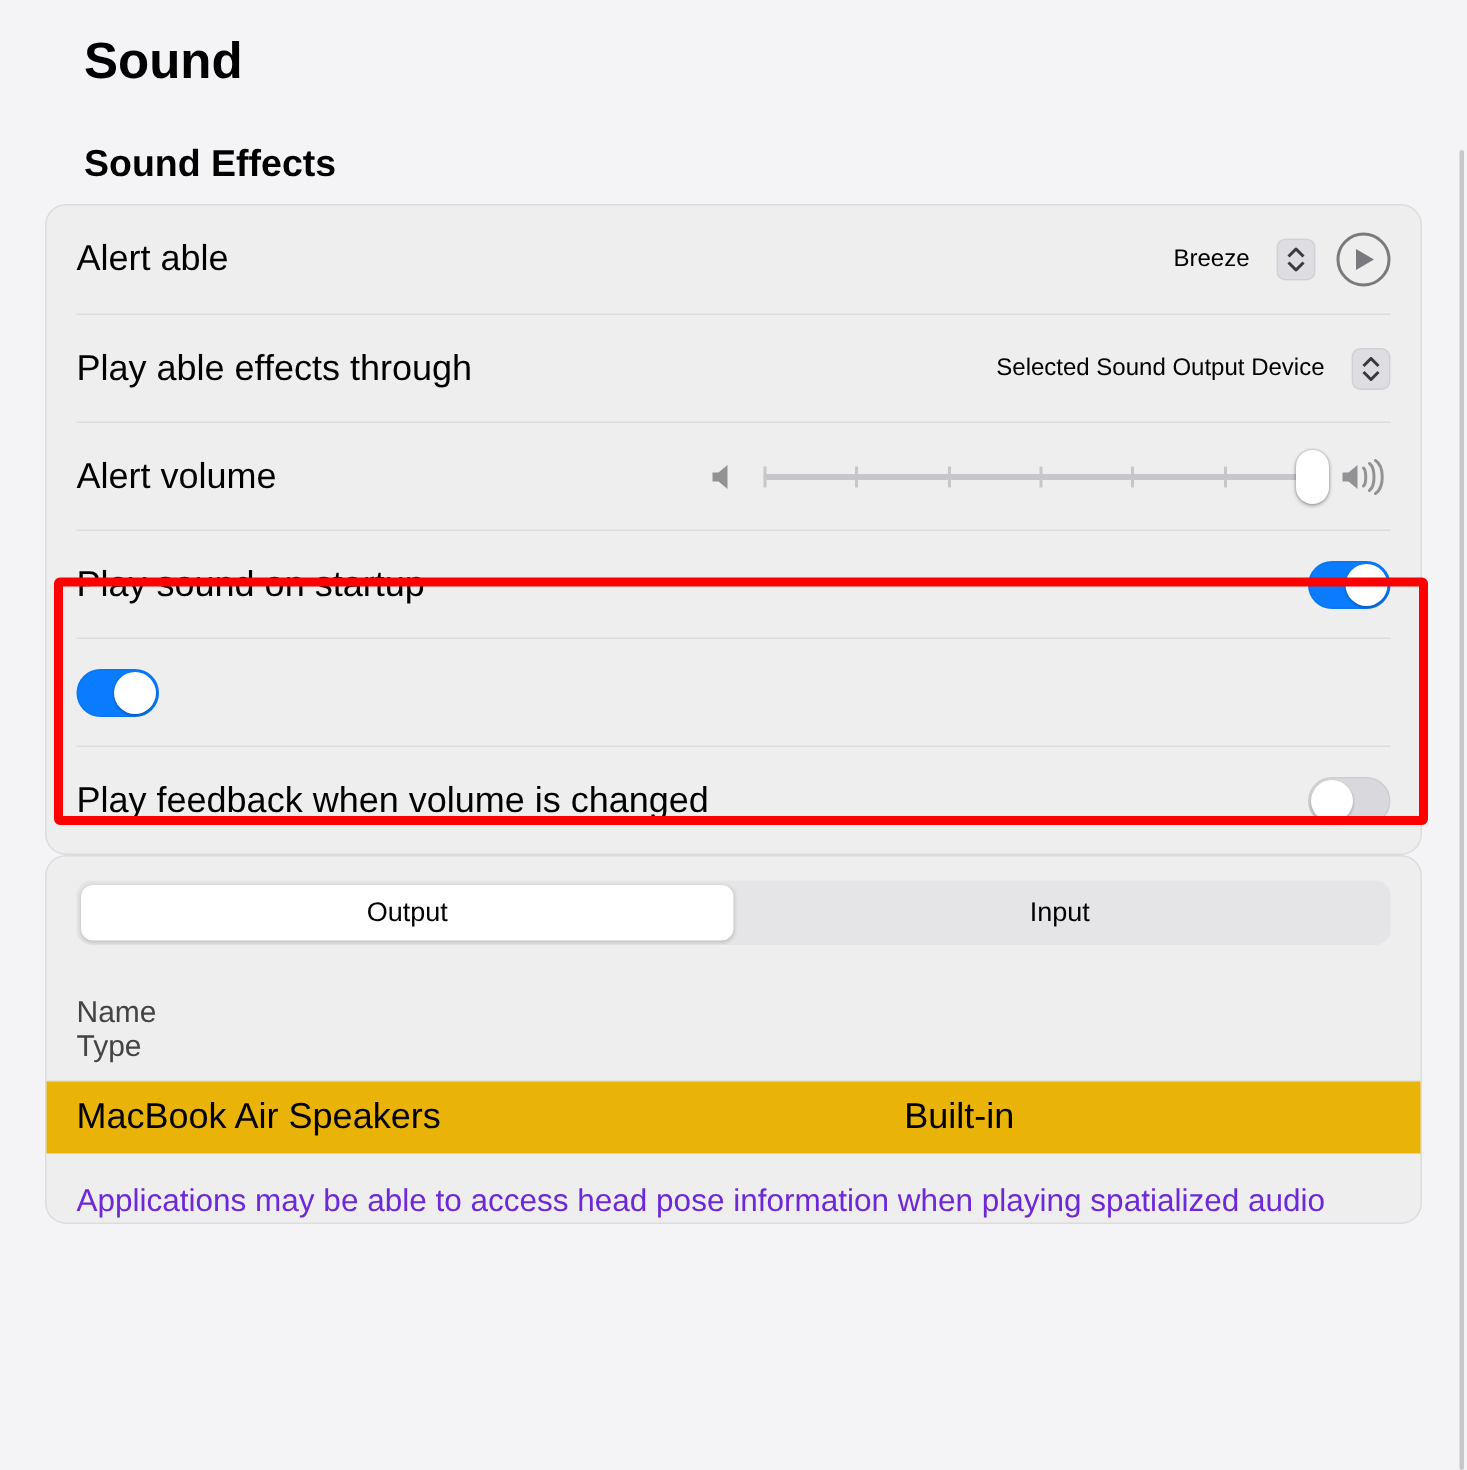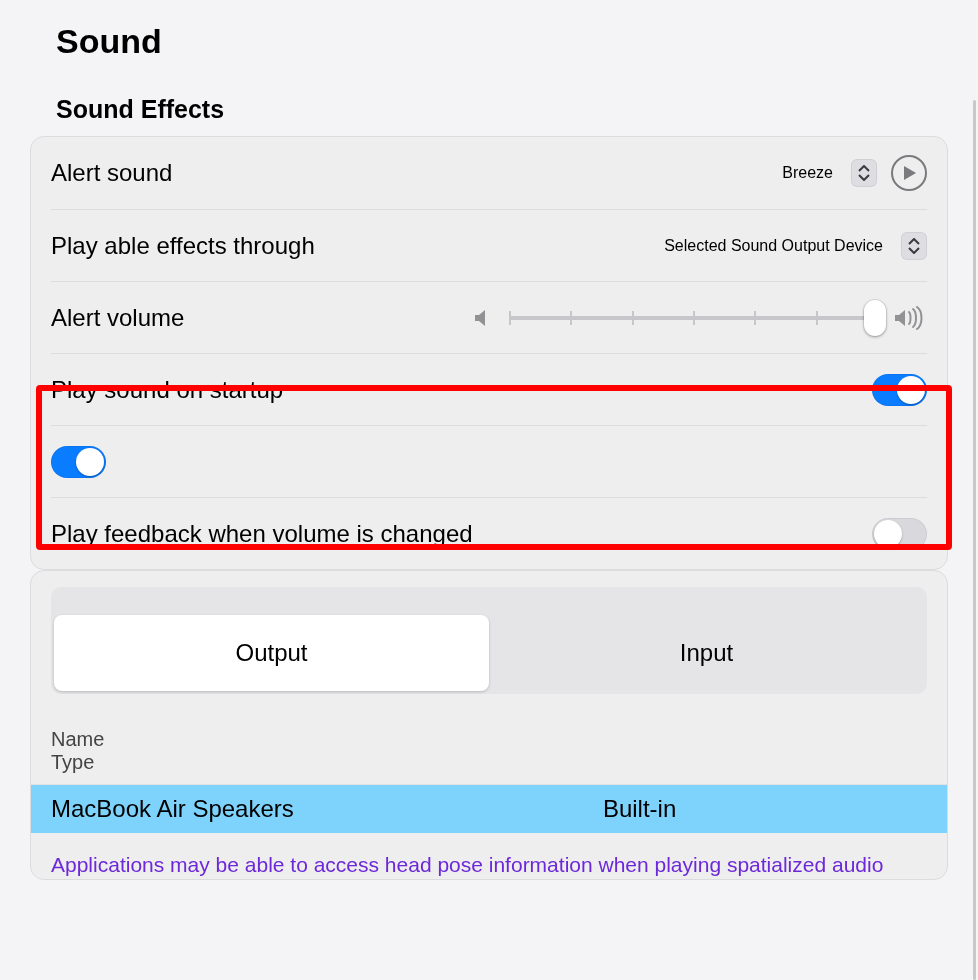--- a/index.html
+++ b/index.html
@@ -148,25 +148,24 @@
   .segmented {
     display:flex;
     background:#e5e5e8;
     border-radius: 10px;
     padding: 3px;
     margin: 16px 0 24px 0;
   }
   .segmented .seg {
     flex:1;
     text-align:center;
-    font-size:24px;
-    padding: 24px 0;
+    font-size:18px;
+    padding: 8px 0;
     border-radius: 8px;
     color:#000;
-    margin-top:25px;
   }
   .segmented .seg.active {
     background:#fff;
     box-shadow: 0 1px 3px rgba(0,0,0,0.2);
   }
   .table {
     margin: 0 -20px;
   }
   .thead, .trow {
     display:flex;
@@ -174,21 +173,21 @@
   }
   .thead {
     font-size:20px; color:#444;
     border-bottom: 1px solid #e1e1e3;
     flex-direction: column;
   }
   .col-name { flex: 0 0 63%; }
   .col-type { flex: 1; }
   .trow {
     font-size:24px;
-    background:#7dd3fc;
+    background:#eab308;
     justify-content:center;
   }
   .footnote {
     font-size:21px;
     color: #6d28d9;
     padding: 18px 0 0 0;
     line-height:1.35;
   }
 </style>
 </head>
@@ -197,21 +196,21 @@
 <div class="page">
   <div class="scroll-edge"></div>
 
   <h1 class="page-title">Sound</h1>
 
   <div class="section-title">Sound Effects</div>
 
   <div class="card" style="position:relative;">
 
     <div class="row">
-      <div class="row-label">Alert sound</div>
+      <div class="row-label">Alert able</div>
       <div class="row-right">
         <span class="popup-value">Breeze</span>
         <span class="stepper-btn">
           <svg width="12" height="8" viewBox="0 0 12 8">
               <path d="M1 6 L6 1 L11 6" fill="none" stroke="#3a3a3c" stroke-width="2"></path>
             </svg>
           <svg width="12" height="8" viewBox="0 0 12 8">
               <path d="M1 2 L6 7 L11 2" fill="none" stroke="#3a3a3c" stroke-width="2"></path>
             </svg>
         </span>

